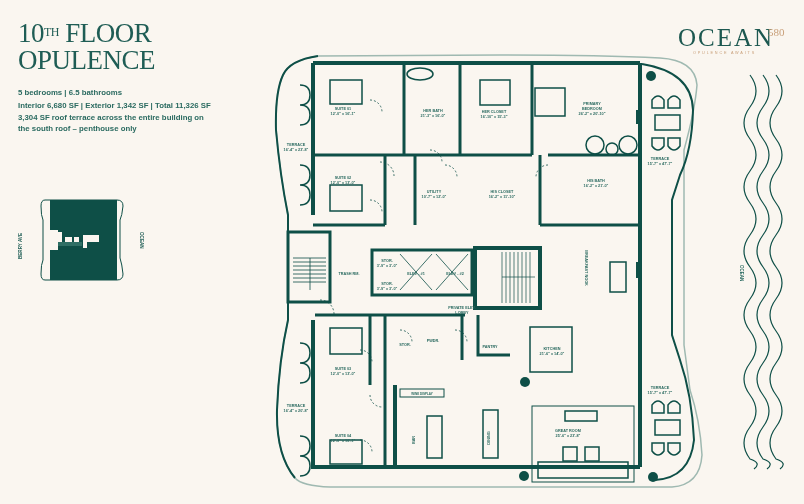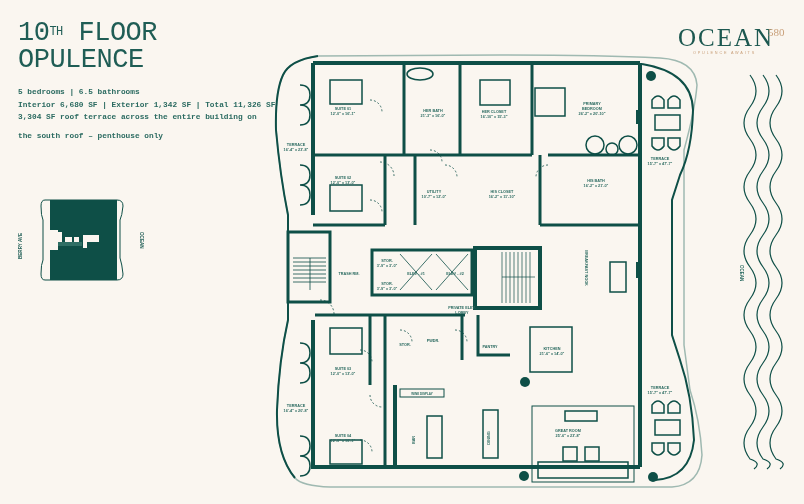--- a/index.html
+++ b/index.html
@@ -1,41 +1,41 @@
 <!DOCTYPE html>
 <html><head>
 <meta charset="utf-8">
 <style>
   html,body{margin:0;padding:0;}
   body{width:804px;height:504px;background:#faf6f0;position:relative;overflow:hidden;font-family:"Liberation Sans",sans-serif;color:#0e4f47;}
-  .title{position:absolute;left:18px;top:20px;font-family:Liberation Mono, monospace;font-weight:200;font-size:27px;line-height:27px;color:#1f5d55;letter-spacing:-0.5px;}
+  .title{position:absolute;left:18px;top:20px;font-family:Liberation Serif, serif;font-weight:200;font-size:27px;line-height:27px;color:#1f5d55;letter-spacing:-0.5px;}
   .title sup{font-size:12px;vertical-align:top;position:relative;top:-1px;}
   .facts{position:absolute;left:18px;top:87px;font-size:7.8px;font-weight:bold;color:#2a6a60;line-height:11px;}
-  .facts div{margin-bottom:1.5px;font-family:Liberation Mono, monospace;}
+  .facts div{margin-bottom:1.5px;}
   .logo{position:absolute;left:676px;top:18px;width:110px;height:44px;}
   .logo .word{position:absolute;left:2px;top:6px;font-family:"Liberation Serif",serif;font-size:25px;letter-spacing:2px;color:#1c5850;}
   .logo .num{position:absolute;left:92px;top:8px;font-family:"Liberation Serif",serif;font-size:11px;color:#c9a07a;}
   .logo .tag{position:absolute;left:17px;top:33px;font-size:3.8px;letter-spacing:1.8px;color:#c9a07a;}
   .key{position:absolute;left:40px;top:198px;width:92px;height:84px;}
   .keylbl{position:absolute;font-size:4.6px;font-weight:bold;color:#1f5d55;writing-mode:vertical-rl;}
   svg.plan{position:absolute;left:0;top:0;}
   .lbl{font-family:"Liberation Sans",sans-serif;font-weight:bold;fill:#2a6a60;}
 </style>
 </head>
 <body>
 
 <div class="title">
   <div><span>10</span><sup>TH</sup><span> FLOOR</span></div>
   <div>OPULENCE</div>
 </div>
 
 <div class="facts">
   <div>5 bedrooms | 6.5 bathrooms</div>
   <div>Interior 6,680 SF | Exterior 1,342 SF | Total 11,326 SF</div>
-  <div style="margin-bottom:8px">3,304 SF roof terrace across the entire building on</div>
+  <div style="margin-bottom:0">3,304 SF roof terrace across the entire building on</div>
   <div>the south roof – penthouse only</div>
 </div>
 
 <div class="logo">
   <span class="word">OCEAN</span>
   <span class="num">580</span>
   <span class="tag">OPULENCE AWAITS</span>
 </div>
 
 <div class="keylbl" style="left:18px;top:233px;transform:rotate(180deg);">BERRY AVE</div>

